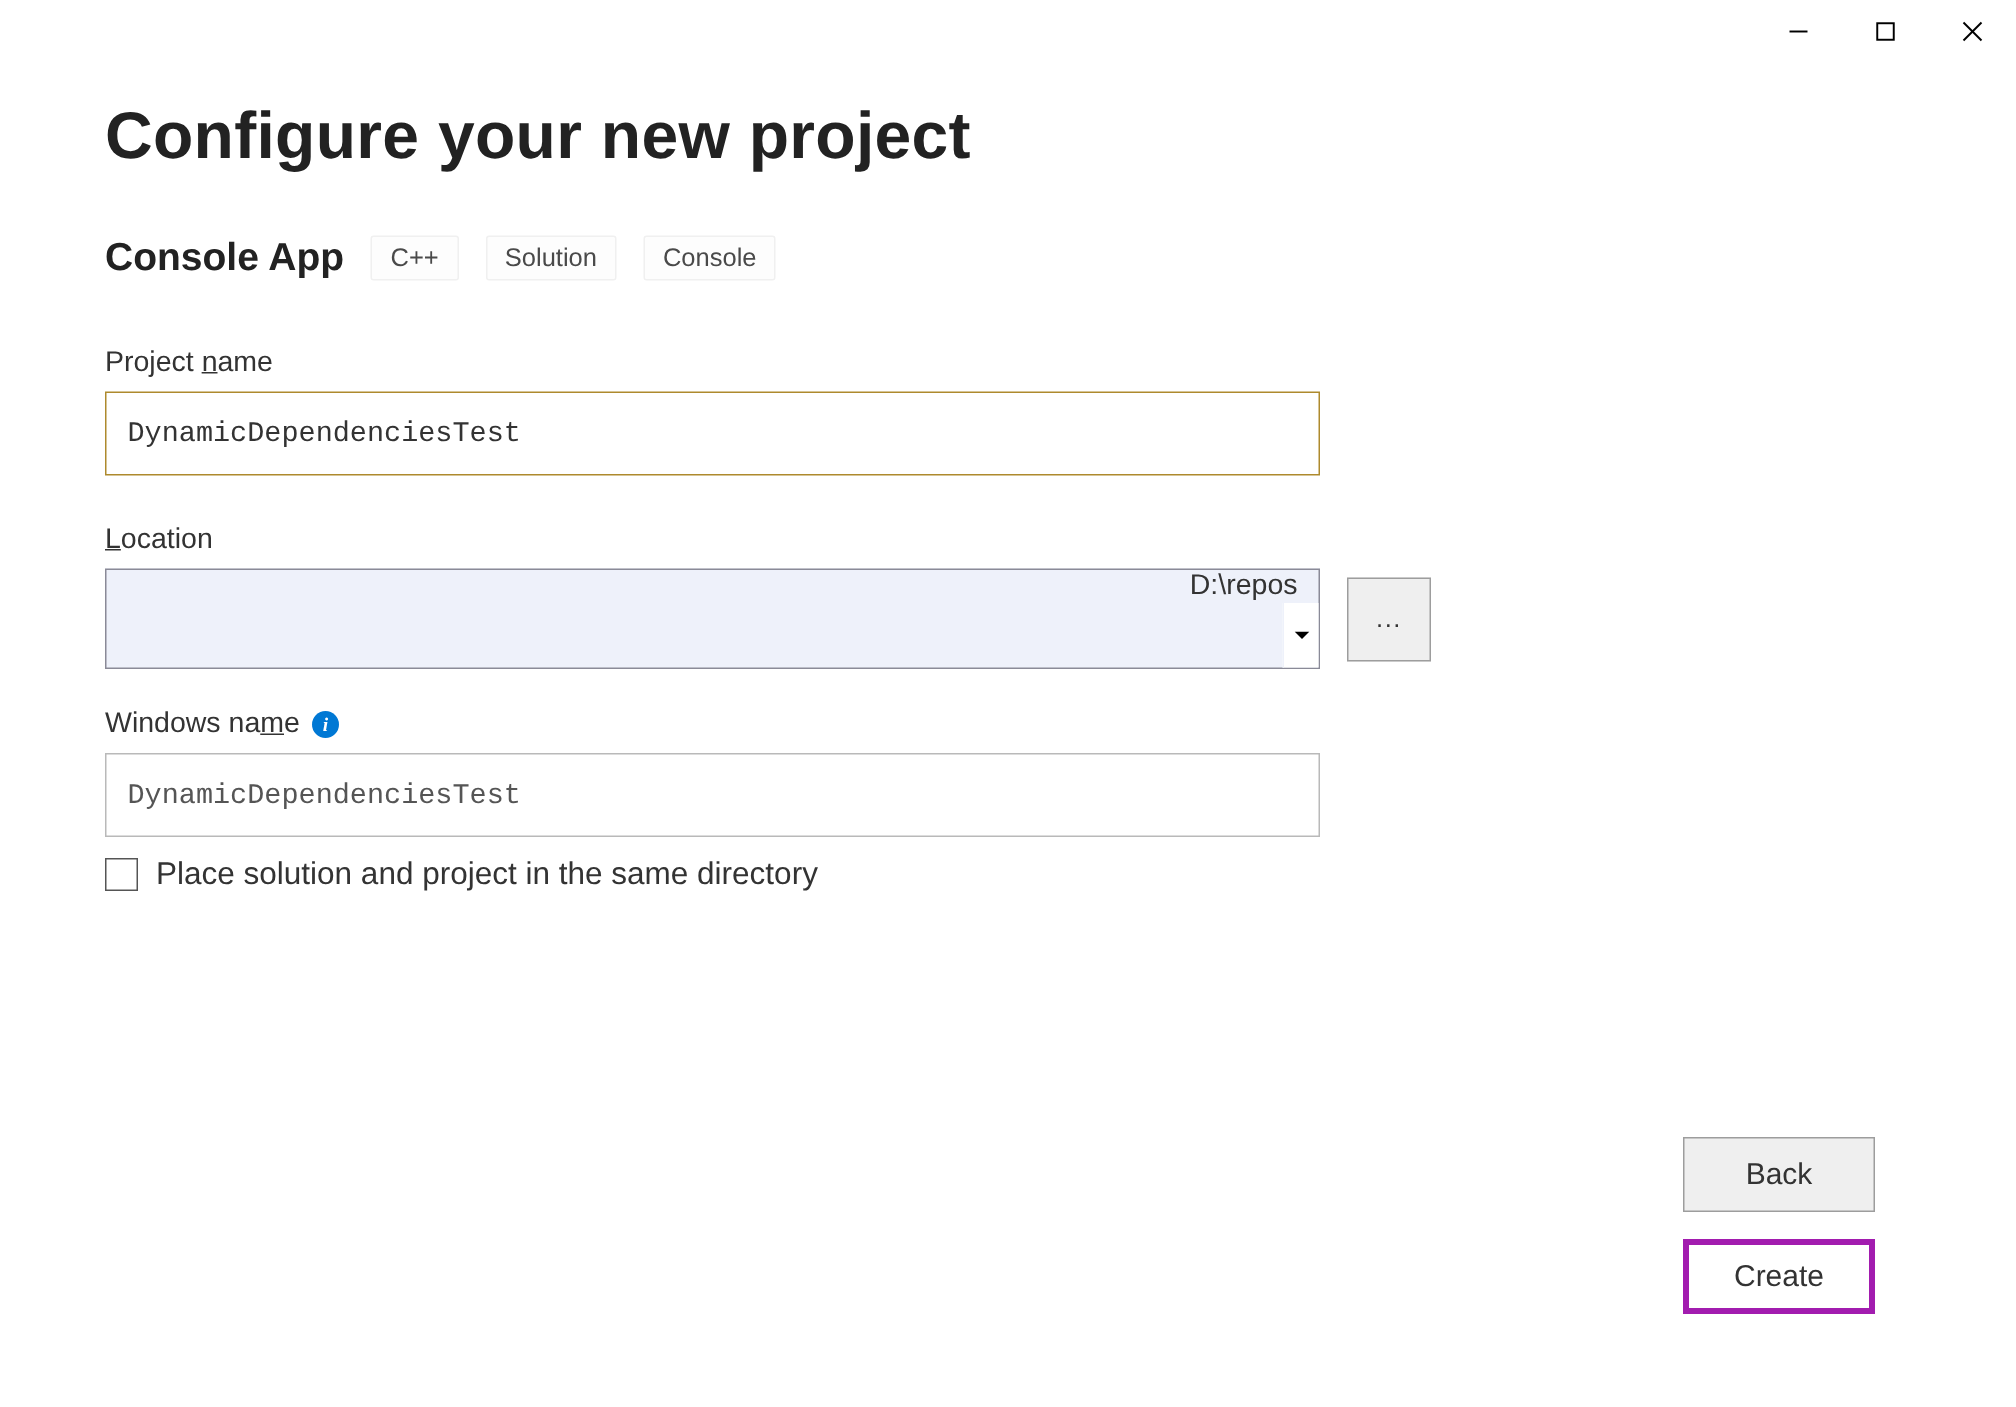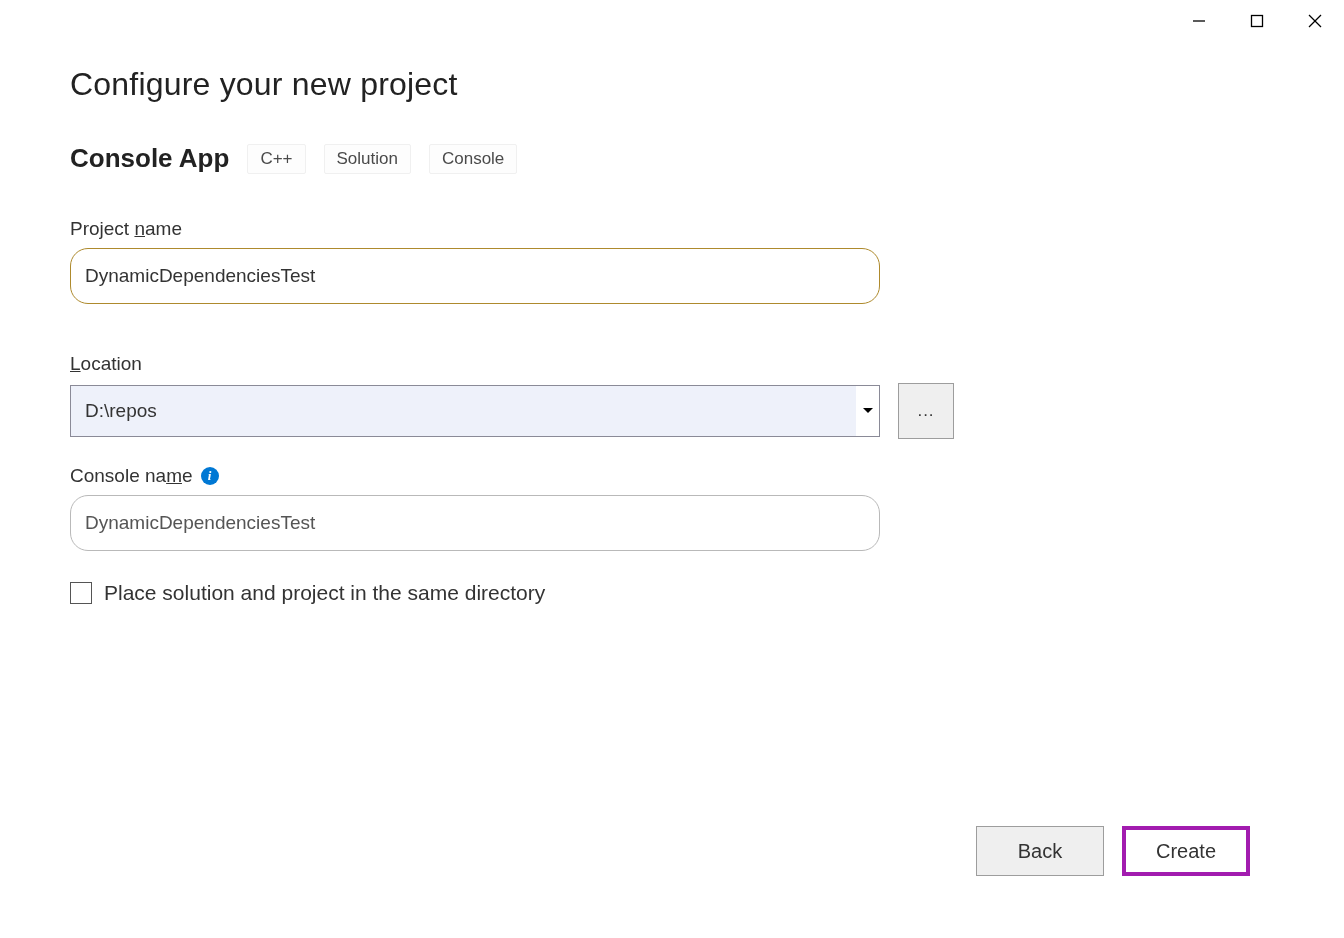--- a/index.html
+++ b/index.html
@@ -30,22 +30,22 @@
       display: flex;
       align-items: center;
       justify-content: center;
       cursor: pointer;
       color: #000;
     }
     .content {
       padding: 66px 70px 0 70px;
     }
     .heading {
-      font-size: 32px;
-      font-weight: 400;
+      font-size: 44px;
+      font-weight: 700;
       color: #222;
       margin-bottom: 40px;
       letter-spacing: 0.2px;
     }
     .templaterow {
       display: flex;
       align-items: center;
       gap: 18px;
       margin-bottom: 44px;
     }
@@ -73,42 +73,42 @@
     }
     .field-label .ul {
       text-decoration: underline;
     }
     .text-input {
       width: 810px;
       height: 56px;
       font-size: 19px;
       padding: 0 14px;
       outline: none;
-      font-family: Liberation Sans, sans-serif;
-      margin-bottom: 26px;
-      border-radius: 18px;
+      font-family: Liberation Mono, monospace;
+      margin-bottom: 9px;
     }
     .projname {
       border: 1px solid #ae8a2d;
       background: #fff;
       color: #333;
     }
     .location-row {
       display: flex;
       align-items: center;
       gap: 18px;
       margin-bottom: 26px;
     }
     .combo {
       width: 810px;
-      height: 52px;
-      display: flex;
-      align-items: center;
+      height: 67px;
+      display: flex;
+      align-items: flex-end;
       border: 1px solid #8a8a97;
       background: #eef1fa;
+      flex-direction: column;
     }
     .combo-text {
       flex: 1;
       padding: 0 14px;
       font-size: 19px;
       color: #333;
     }
     .combo-arrow {
       width: 24px;
       height: 100%;
@@ -166,20 +166,21 @@
     .check-label {
       font-size: 21px;
       color: #333;
     }
     .footer {
       position: absolute;
       bottom: 62px;
       right: 94px;
       display: flex;
       gap: 18px;
+      flex-direction: column;
     }
     .footer-btn {
       width: 128px;
       height: 50px;
       font-size: 20px;
       display: flex;
       align-items: center;
       justify-content: center;
       cursor: pointer;
       color: #333;
@@ -239,21 +240,21 @@
       <span class="combo-arrow">
         <svg width="10" height="6">
             <path d="M0 0 L5 5 L10 0" fill="#000"></path>
           </svg>
       </span>
     </div>
     <div class="browse-btn">...</div>
   </div>
 
   <div class="field-label">
-    <span><span>Console na</span><span class="ul">m</span><span>e</span></span>
+    <span><span>Windows na</span><span class="ul">m</span><span>e</span></span>
     <span class="info-icon">i</span>
   </div>
   <input class="text-input solution-input" value="DynamicDependenciesTest" style="">
 
   <div class="check-row">
     <div class="checkbox"></div>
     <span class="check-label"><span>Place solution and project in the same </span><span class="ul">d</span><span>irectory</span></span>
   </div>
 </div>
 

